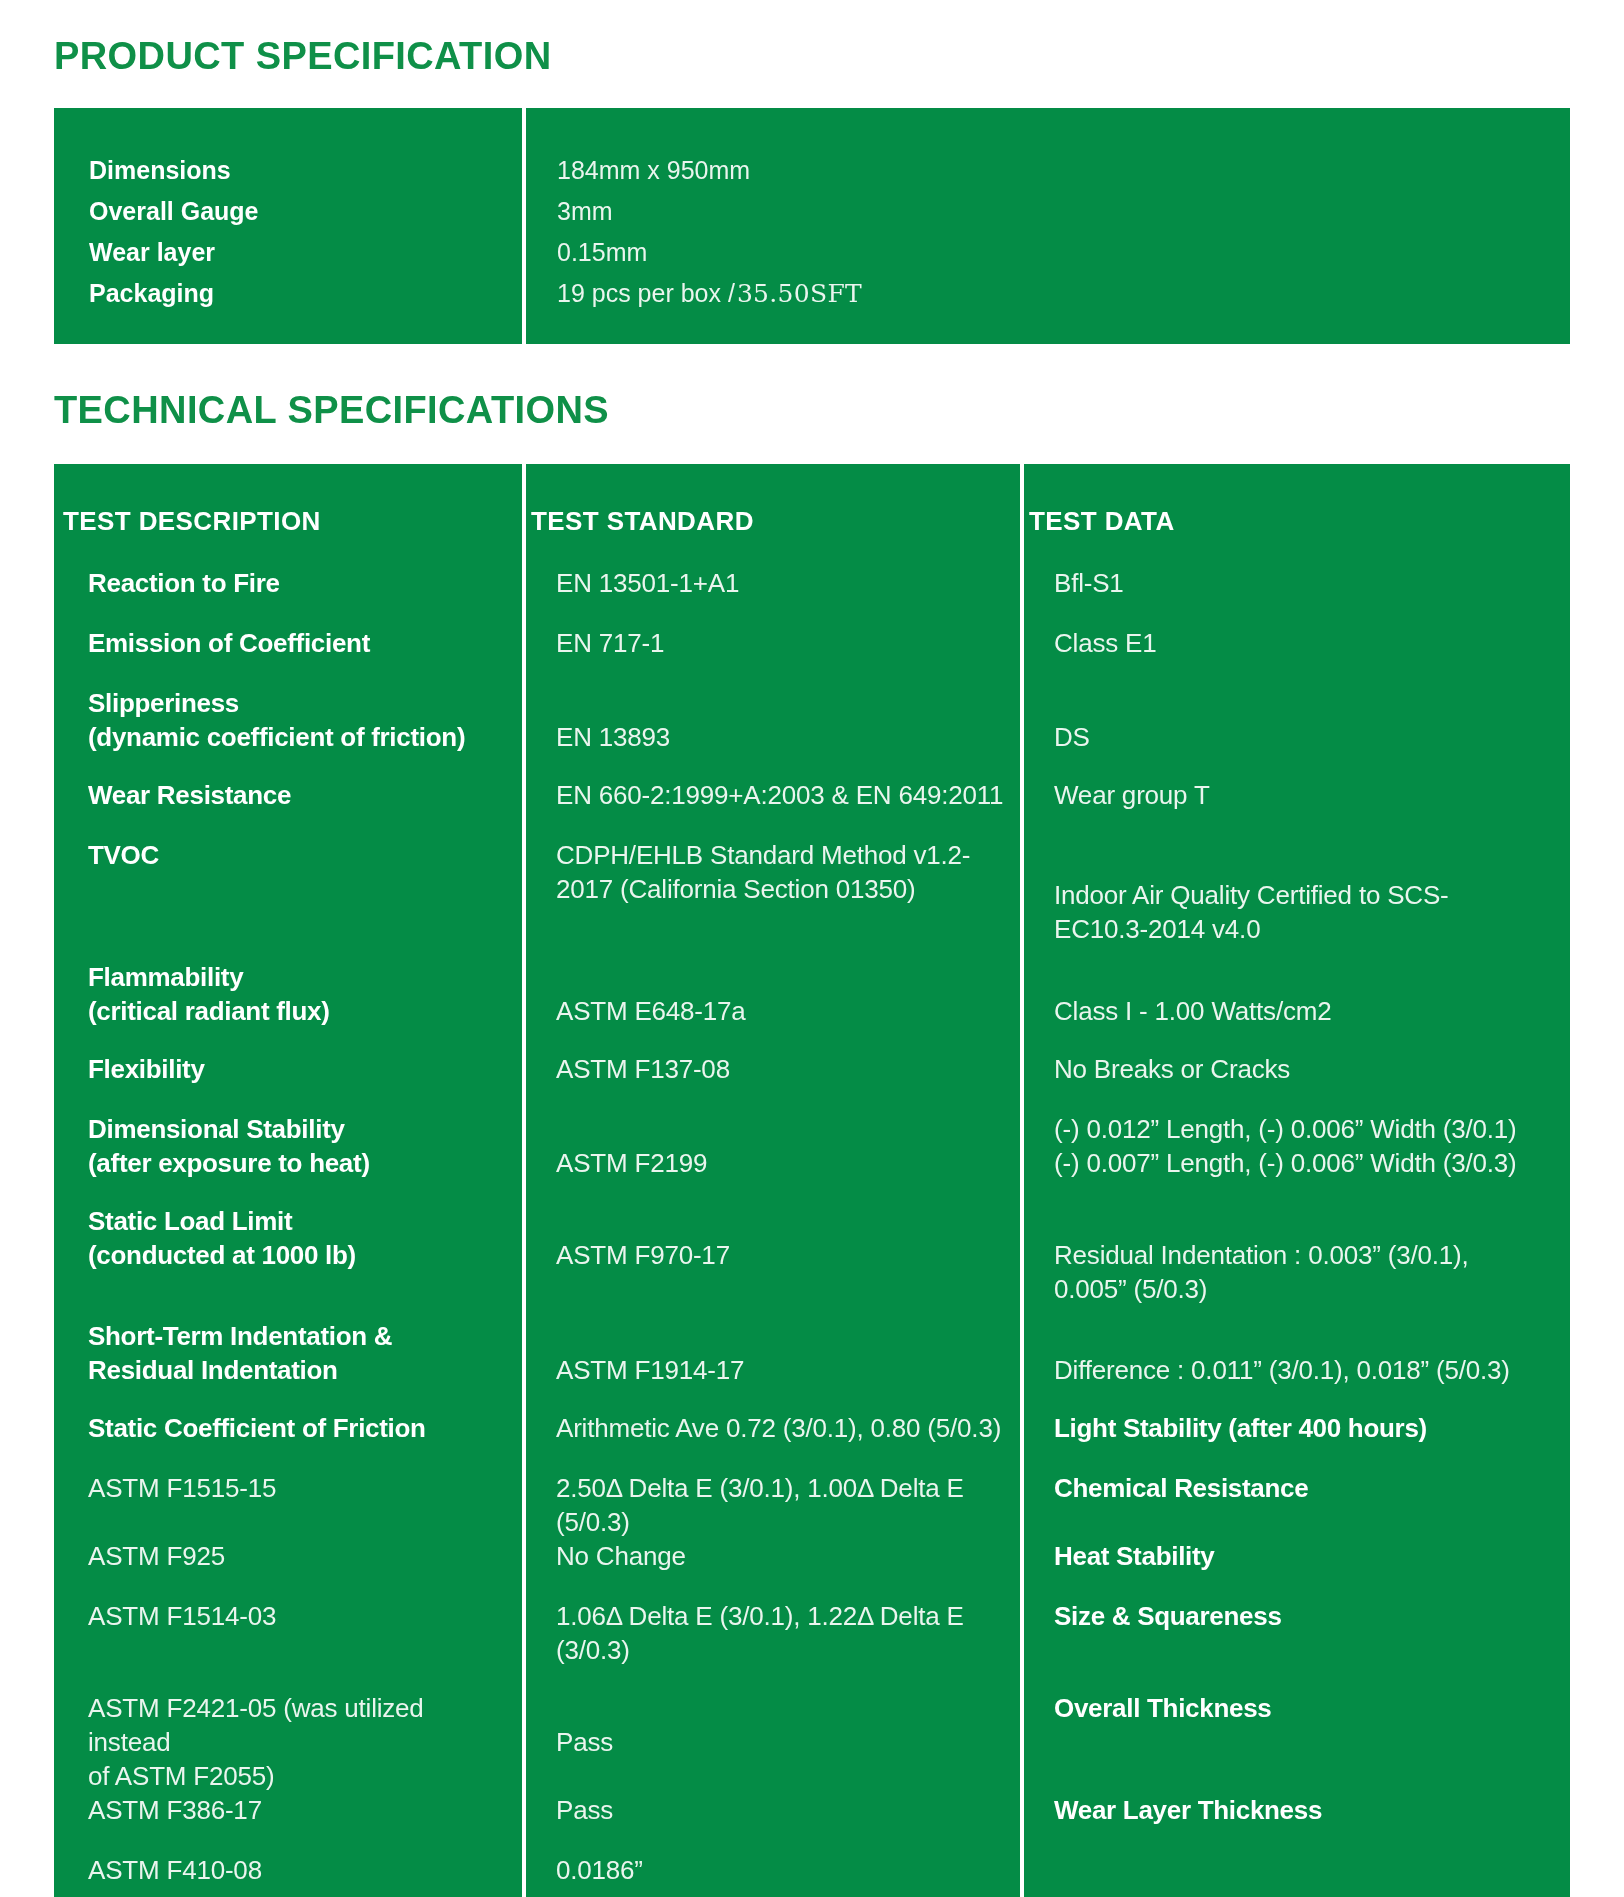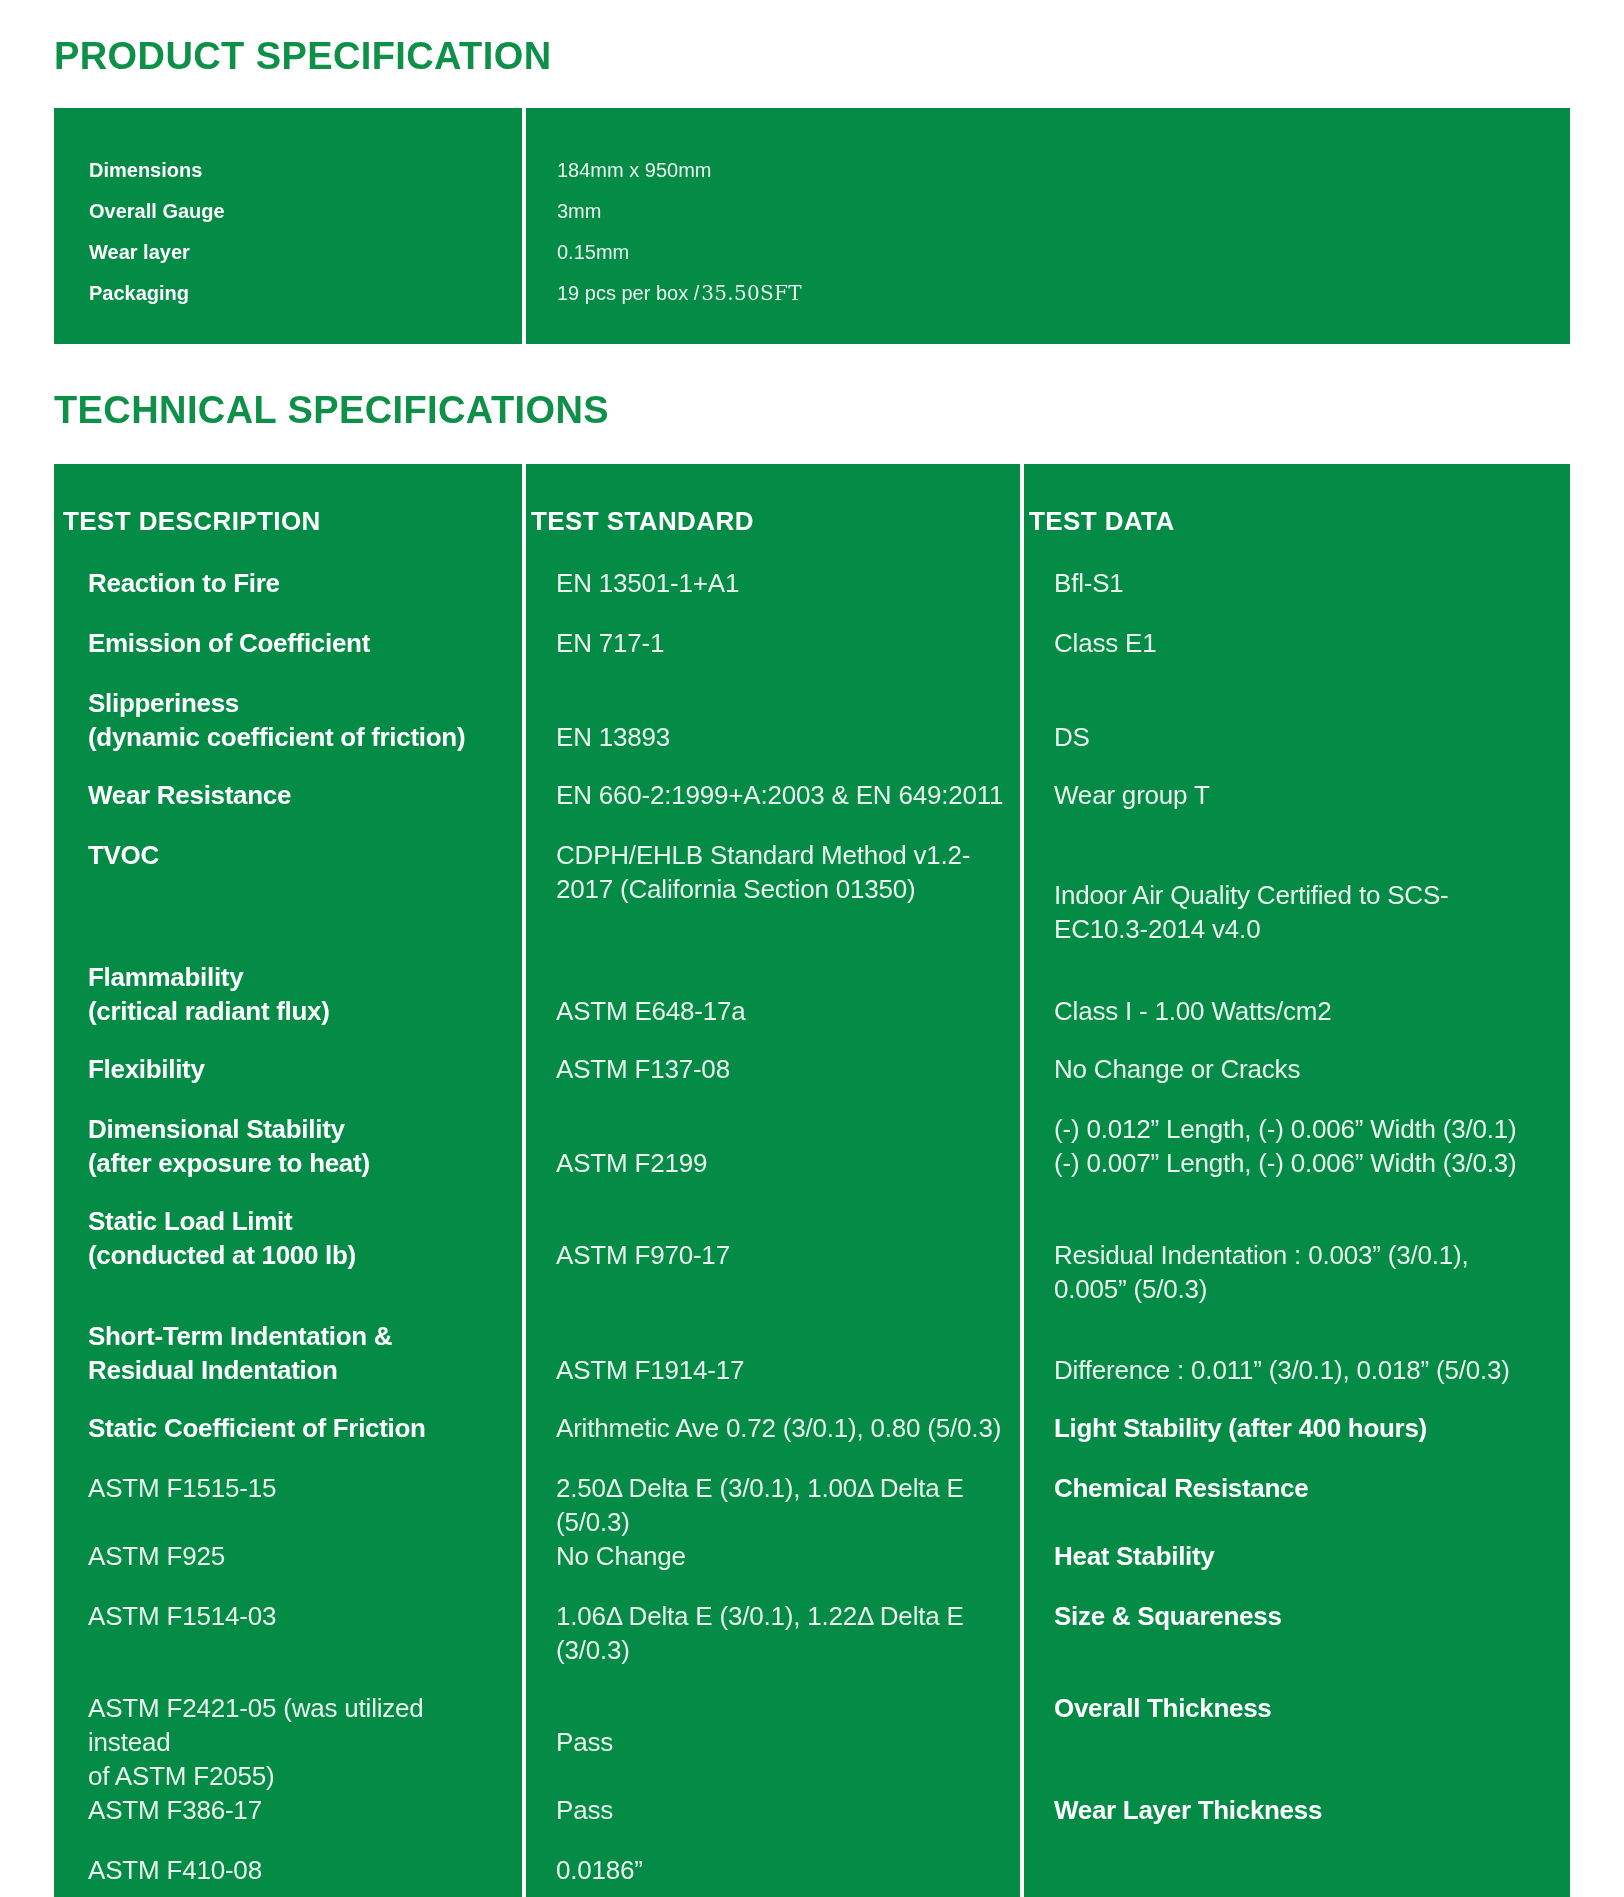--- a/index.html
+++ b/index.html
@@ -33,21 +33,21 @@
   .spec-table{
     position:relative;
     background:var(--table-bg);
     display:flex;
     padding:42px 0 30px 0;
   }
   .spec-col{display:flex;flex-direction:column;}
   .spec-col.labels{width:468px;}
   .spec-col.values{flex:1;}
   .spec-line{
-    font-size:20px;
+    font-size:25px;
     line-height:41px;
     padding-left:35px;
     color:var(--text-secondary);
     white-space:pre-line;
   }
   .spec-col.labels .spec-line{font-weight:bold;color:var(--text-primary);}
   .serif{
     font-family:"DejaVu Serif", serif;
     margin-left:2px;
     letter-spacing:0.3px;
@@ -154,21 +154,21 @@
     <div class="cell rh-xl pt2">Indoor Air Quality Certified to SCS-
 EC10.3-2014 v4.0</div>
 
     <div class="cell desc rh-m">Flammability
 (critical radiant flux)</div>
     <div class="cell rh-m pt1">ASTM E648-17a</div>
     <div class="cell rh-m pt1">Class I - 1.00 Watts/cm2</div>
 
     <div class="cell desc rh-s">Flexibility</div>
     <div class="cell rh-s">ASTM F137-08</div>
-    <div class="cell rh-s">No Change or Cracks</div>
+    <div class="cell rh-s">No Breaks or Cracks</div>
 
     <div class="cell desc rh-m">Dimensional Stability
 (after exposure to heat)</div>
     <div class="cell rh-m pt1">ASTM F2199</div>
     <div class="cell rh-m">(-) 0.012” Length, (-) 0.006” Width (3/0.1)
 (-) 0.007” Length, (-) 0.006” Width (3/0.3)</div>
 
     <div class="cell desc rh-l">Static Load Limit
 (conducted at 1000 lb)</div>
     <div class="cell rh-l pt1">ASTM F970-17</div>

